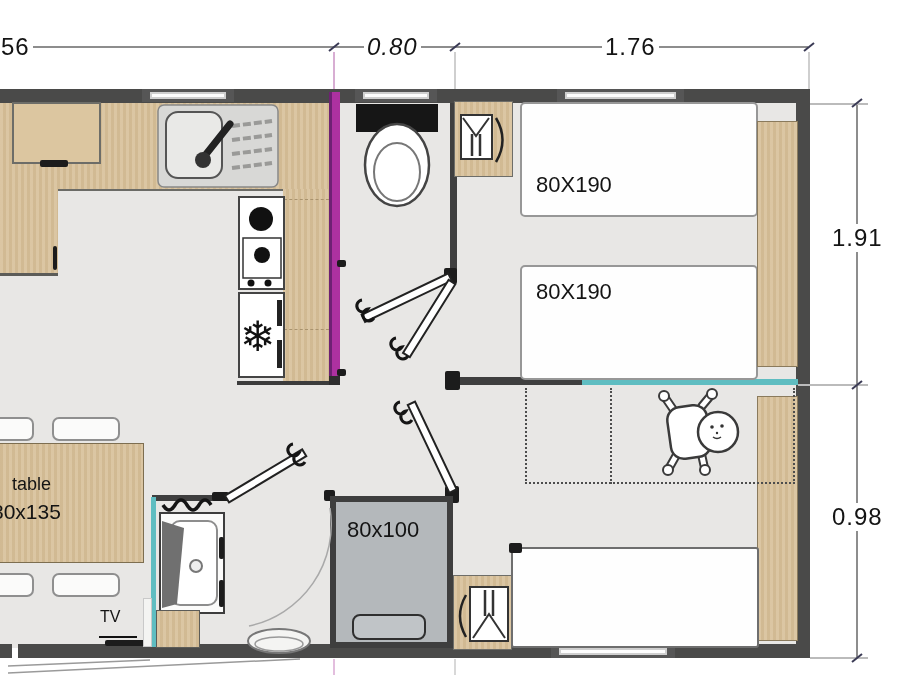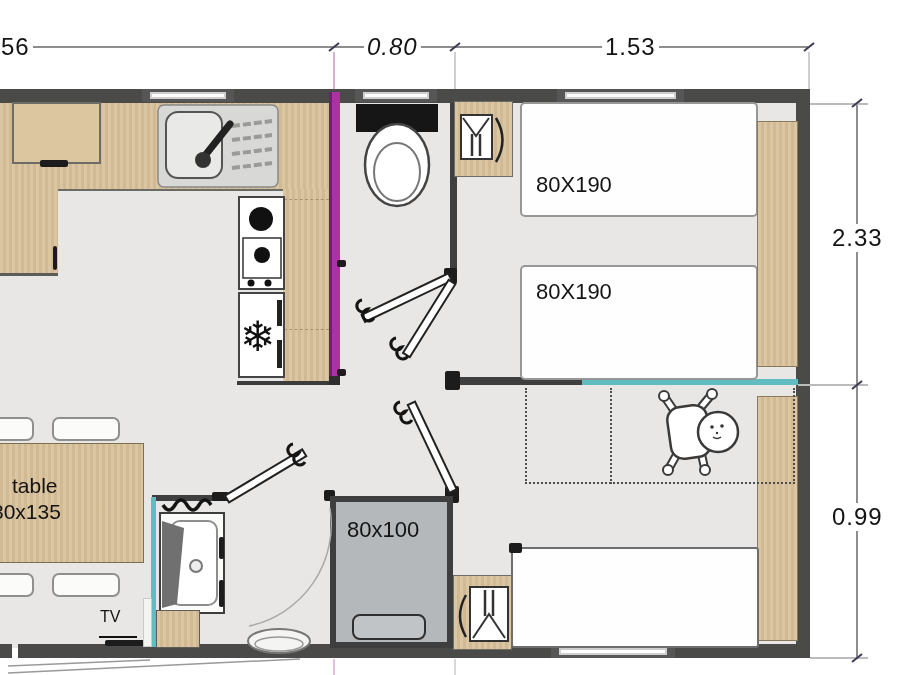--- a/index.html
+++ b/index.html
@@ -236,24 +236,24 @@
       <line x1="450" y1="51" x2="460" y2="43"></line>
       <line x1="804" y1="51" x2="814" y2="43"></line>
       <line x1="852" y1="107" x2="862" y2="99"></line>
       <line x1="852" y1="389" x2="862" y2="381"></line>
       <line x1="852" y1="662" x2="862" y2="654"></line>
     </g>
   </svg>
 
   <div class="abs dim" style="left:-2px;top:33px;">56</div>
   <div class="abs dim" style="left:364px;top:33px;font-style:italic;">0.80</div>
-  <div class="abs dim" style="left:602px;top:33px;">1.53</div>
-  <div class="abs dim" style="left:829px;top:224px;">2.33</div>
-  <div class="abs dim" style="left:829px;top:503px;">0.99</div>
+  <div class="abs dim" style="left:602px;top:33px;">1.76</div>
+  <div class="abs dim" style="left:829px;top:224px;">1.91</div>
+  <div class="abs dim" style="left:829px;top:503px;">0.98</div>
 
   <div class="abs lbl" style="left:536px;top:173px;font-size:22px;">80X190</div>
   <div class="abs lbl" style="left:536px;top:280px;font-size:22px;">80X190</div>
   <div class="abs lbl" style="left:347px;top:518px;font-size:22px;">80x100</div>
-  <div class="abs lbl" style="left:12px;top:475px;font-size:21px;">table</div>
+  <div class="abs lbl" style="left:12px;top:475px;font-size:18px;">table</div>
   <div class="abs lbl" style="left:-8px;top:501px;font-size:21px;">80x135</div>
   <div class="abs lbl" style="left:100px;top:609px;font-size:16px;">TV</div>
 
 </div>
 
 </body></html>

